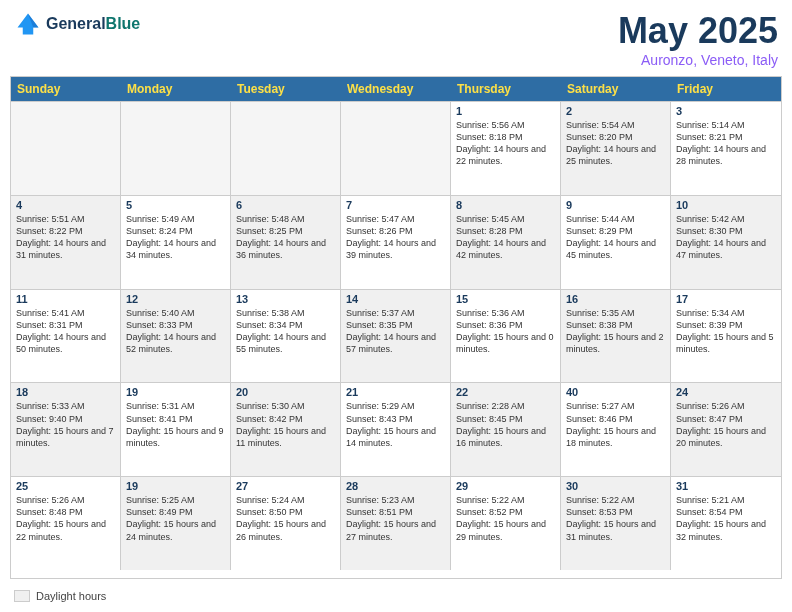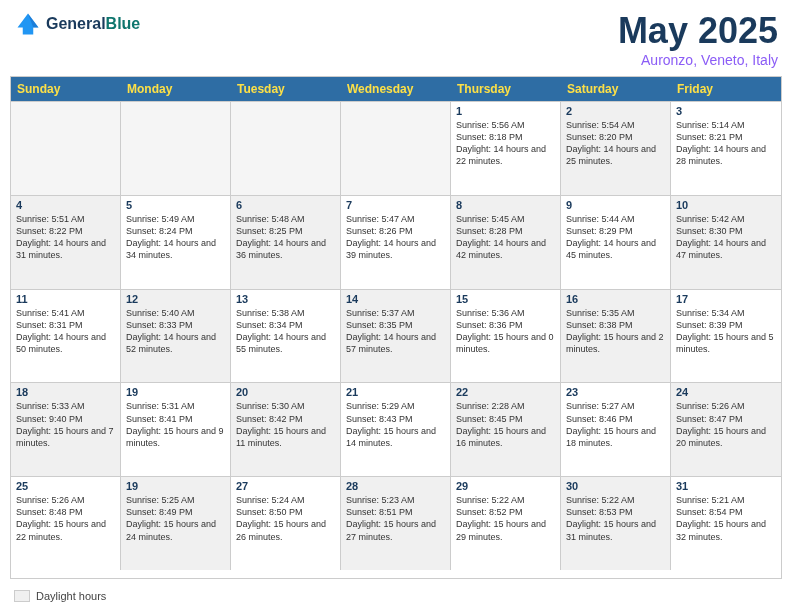--- a/index.html
+++ b/index.html
@@ -318,21 +318,21 @@
 and 14 minutes.</div>
           </div>
           <div class="cal-cell shaded">
             <div class="day-num">22</div>
             <div class="cell-info">Sunrise: 2:28 AM
 Sunset: 8:45 PM
 Daylight: 15 hours
 and 16 minutes.</div>
           </div>
           <div class="cal-cell">
-            <div class="day-num">23</div>
+            <div class="day-num">40</div>
             <div class="cell-info">Sunrise: 5:27 AM
 Sunset: 8:46 PM
 Daylight: 15 hours
 and 18 minutes.</div>
           </div>
           <div class="cal-cell shaded">
             <div class="day-num">24</div>
             <div class="cell-info">Sunrise: 5:26 AM
 Sunset: 8:47 PM
 Daylight: 15 hours

